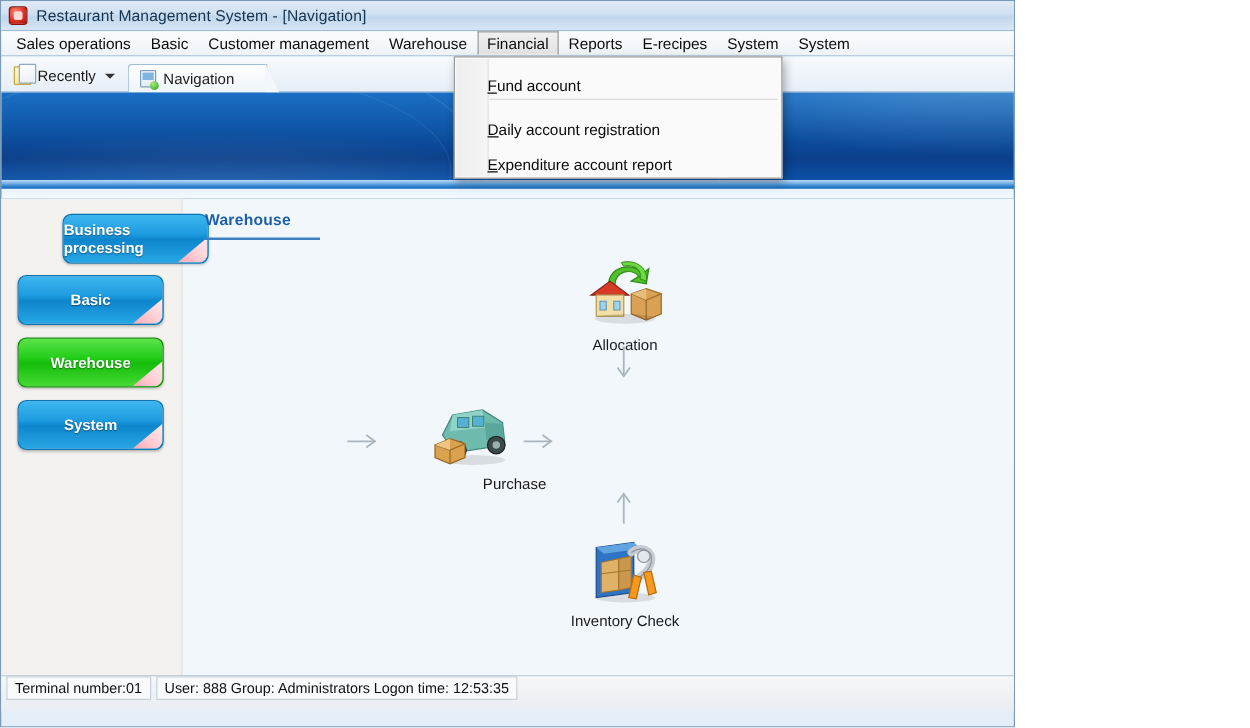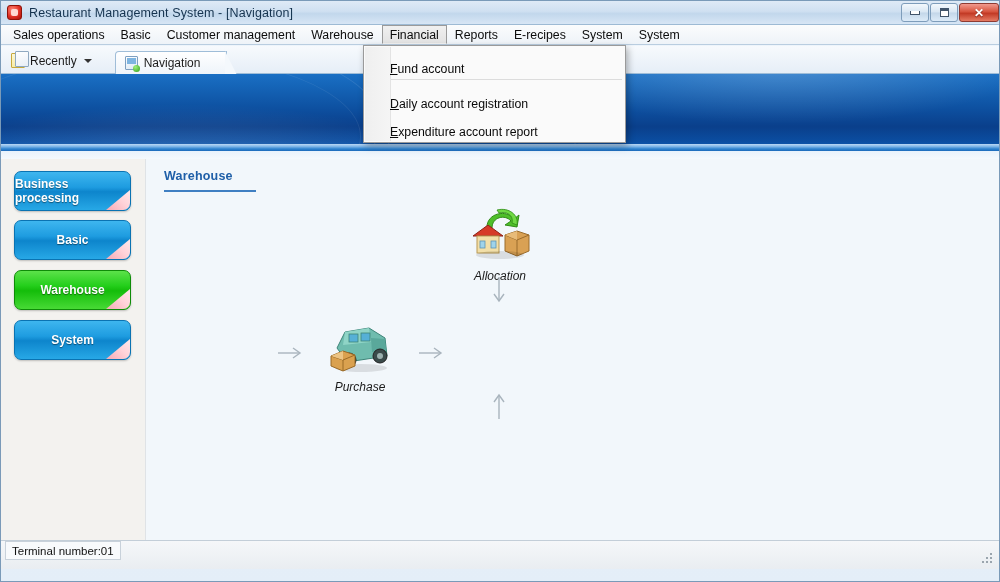--- a/index.html
+++ b/index.html
@@ -4,21 +4,21 @@
 <style>
   * { box-sizing: border-box; margin: 0; padding: 0; }
   html, body {
     width: 1000px; height: 582px;
     font-family: "Liberation Sans", sans-serif;
     background: #ffffff;
     overflow: hidden;
   }
   .app {
     position: relative;
-    width: 1000px; height: 582px;
+    width: 812px; height: 582px;
     background: linear-gradient(180deg,#eff5fb 0%, #e4eef8 100%);
     border: 1px solid #7a9ab8;
     overflow: hidden;
   }
 
   
   .titlebar {
     position: absolute; left:0; top:0; width:1000px; height:24px;
     background: linear-gradient(180deg,#dfeaf6 0%, #cfe0f1 45%, #c2d7ec 55%, #d7e6f5 100%);
     border-bottom: 1px solid #9dbad4;
@@ -71,21 +71,21 @@
     background: linear-gradient(180deg,#f0f0f0 0%,#e3e3e3 100%);
     border:1px solid #9a9a9a;
     border-bottom-color:#f2f2f2;
   }
 
   
   .tabstrip {
     position:absolute; left:0; top:45px; width:1000px; height:28px;
     background: linear-gradient(180deg,#f7fafd 0%, #e6eef7 100%);
     border-bottom:1px solid #9fbdd8;
-    display:flex; align-items:flex-end;gap:13px;
+    display:flex; align-items:flex-end;
   }
   .recently {
     display:flex; align-items:center; gap:5px;
     padding:0 10px 5px 10px; font-size:12px; color:#1a1a1a;
   }
   .doc-icon {
     width:14px; height:15px; position:relative; flex:none;
     background: linear-gradient(160deg,#fdf8d6 0%,#f6e89a 100%);
     border:1px solid #c7a93c; border-radius:1px;
   }
@@ -178,43 +178,43 @@
   .side-btn.green {
     background: linear-gradient(180deg,#5ce24a 0%,#25cf1c 38%,#14bd0a 52%,#47da35 100%);
     border:1px solid #0f8c08;
   }
   .side-btn .corner {
     position:absolute; right:0; bottom:0; width:24px; height:20px;
     background: linear-gradient(225deg,#ffe9ec 0%,#ffd2d8 45%,#f8a9b4 100%);
     border-bottom-right-radius:7px;
     clip-path: polygon(100% 0, 100% 100%, 0 100%);
   }
-  .side-btn.b1 { top:12px; }
+  .side-btn.b1 { top:12px;margin-left:36px; }
   .side-btn.b2 { top:61px; }
   .side-btn.b3 { top:111px; }
   .side-btn.b4 { top:161px; }
 
   .content {
     position:absolute; left:146px; top:0; right:0; height:395px;
   }
   .section-title {
     position:absolute; left:17px; top:10px;
     font-size:12.5px; font-weight:bold; color:#1f5fa8; letter-spacing:.2px;
   }
   .section-rule {
     position:absolute; left:17px; top:31px; width:92px; height:2px;
     background:#3f7fc2;
   }
 
   
-  .node { position:absolute; width:120px; text-align:center;font-style:italic; }
+  .node { position:absolute; width:120px; text-align:center; }
   .node .ico { height:62px; display:flex; align-items:flex-end; justify-content:center; }
   .node .lbl { margin-top:4px; font-size:12px; color:#1a1a1a; }
   .node-alloc { left:293px; top:44px; }
-  .node-purch { left:153px; top:155px; }
+  .node-purch { left:170px; top:155px;text-align:right; }
   .node-wh    { left:293px; top:155px; }
   .node-inv   { left:293px; top:265px; }
 
   .arrow { position:absolute; color:#a9b4bd; }
   .arrow svg { display:block; }
   .a-left   { left:130px; top:187px; }
   .a-mid    { left:271px; top:187px; }
   .a-down   { left:345px; top:117px; }
   .a-up     { left:345px; top:233px; }
 
@@ -389,20 +389,42 @@
             <path d="M6 38 L18 33 L30 37 L30 48 L18 53 L6 48 Z" fill="#daa14f" stroke="#9a6a26" stroke-width="1"></path>
             <path d="M6 38 L18 42 L30 37" fill="none" stroke="#9a6a26" stroke-width="1"></path>
             <path d="M18 42 L18 53" stroke="#9a6a26" stroke-width="1"></path>
             <path d="M6 38 L18 33 L18 42 Z" fill="#ecc484"></path>
           </svg>
         </div>
         <div class="lbl">Purchase</div>
       </div>
 
 
+      <div class="node node-inv">
+        <div class="ico">
+          <svg width="66" height="60" viewBox="0 0 66 60">
+            <ellipse cx="33" cy="52" rx="24" ry="4" fill="#000" opacity="0.10"></ellipse>
+
+            <path d="M10 12 L40 8 L40 48 L10 52 Z" fill="#2f73c4" stroke="#1c4c88" stroke-width="1"></path>
+            <path d="M10 12 L40 8 L46 13 L16 17 Z" fill="#5fa3e0"></path>
+
+            <path d="M14 24 L28 21 L28 46 L14 48 Z" fill="#e0b268" stroke="#a3762f" stroke-width="0.9"></path>
+            <path d="M28 21 L38 19 L38 44 L28 46 Z" fill="#c9974d" stroke="#a3762f" stroke-width="0.9"></path>
+            <path d="M14 33 L38 30" stroke="#a3762f" stroke-width="0.9"></path>
+
+            <path d="M38 16 C46 10, 56 14, 54 24 C52 32, 46 34, 42 38" fill="none" stroke="#c8ccd2" stroke-width="6" stroke-linecap="round"></path>
+            <path d="M38 16 C46 10, 56 14, 54 24 C52 32, 46 34, 42 38" fill="none" stroke="#8d949d" stroke-width="1"></path>
+            <circle cx="48" cy="19" r="5" fill="#e4e8ec" stroke="#8d949d" stroke-width="1"></circle>
+
+            <path d="M40 34 L36 52 L42 53 L46 36 Z" fill="#f59a1e" stroke="#b96a0a" stroke-width="1"></path>
+            <path d="M48 32 L52 50 L58 48 L54 31 Z" fill="#f59a1e" stroke="#b96a0a" stroke-width="1"></path>
+          </svg>
+        </div>
+        <div class="lbl">Inventory Check</div>
+      </div>
 
       <div class="arrow a-left">
         <svg width="26" height="14" viewBox="0 0 26 14">
           <line x1="1" y1="7" x2="22" y2="7" stroke="#a9b4bd" stroke-width="1.4"></line>
           <polyline points="16,2 23,7 16,12" fill="none" stroke="#a9b4bd" stroke-width="1.4"></polyline>
         </svg>
       </div>
       <div class="arrow a-mid">
         <svg width="26" height="14" viewBox="0 0 26 14">
           <line x1="1" y1="7" x2="22" y2="7" stroke="#a9b4bd" stroke-width="1.4"></line>
@@ -433,20 +455,21 @@
     <div class="mi">
       <span class="txt"><u>D</u><span>aily account registration</span></span>
     </div>
     <div class="mi">
       <span class="txt"><u>E</u><span>xpenditure account report</span></span>
     </div>
   </div>
 
   <div class="statusbar">
     <div class="sb-cell">Terminal number:01</div>
+    <div class="sb-cell">User: 888 Group: Administrators Logon time: 12:53:35</div>
     <div class="sb-spacer"></div>
     <div class="grip">
       <i style="left:8px;top:8px"></i>
         <i style="left:4px;top:8px"></i>
         <i style="left:0px;top:8px"></i>
       <i style="left:8px;top:4px"></i>
         <i style="left:4px;top:4px"></i>
       <i style="left:8px;top:0px"></i>
     </div>
   </div>

